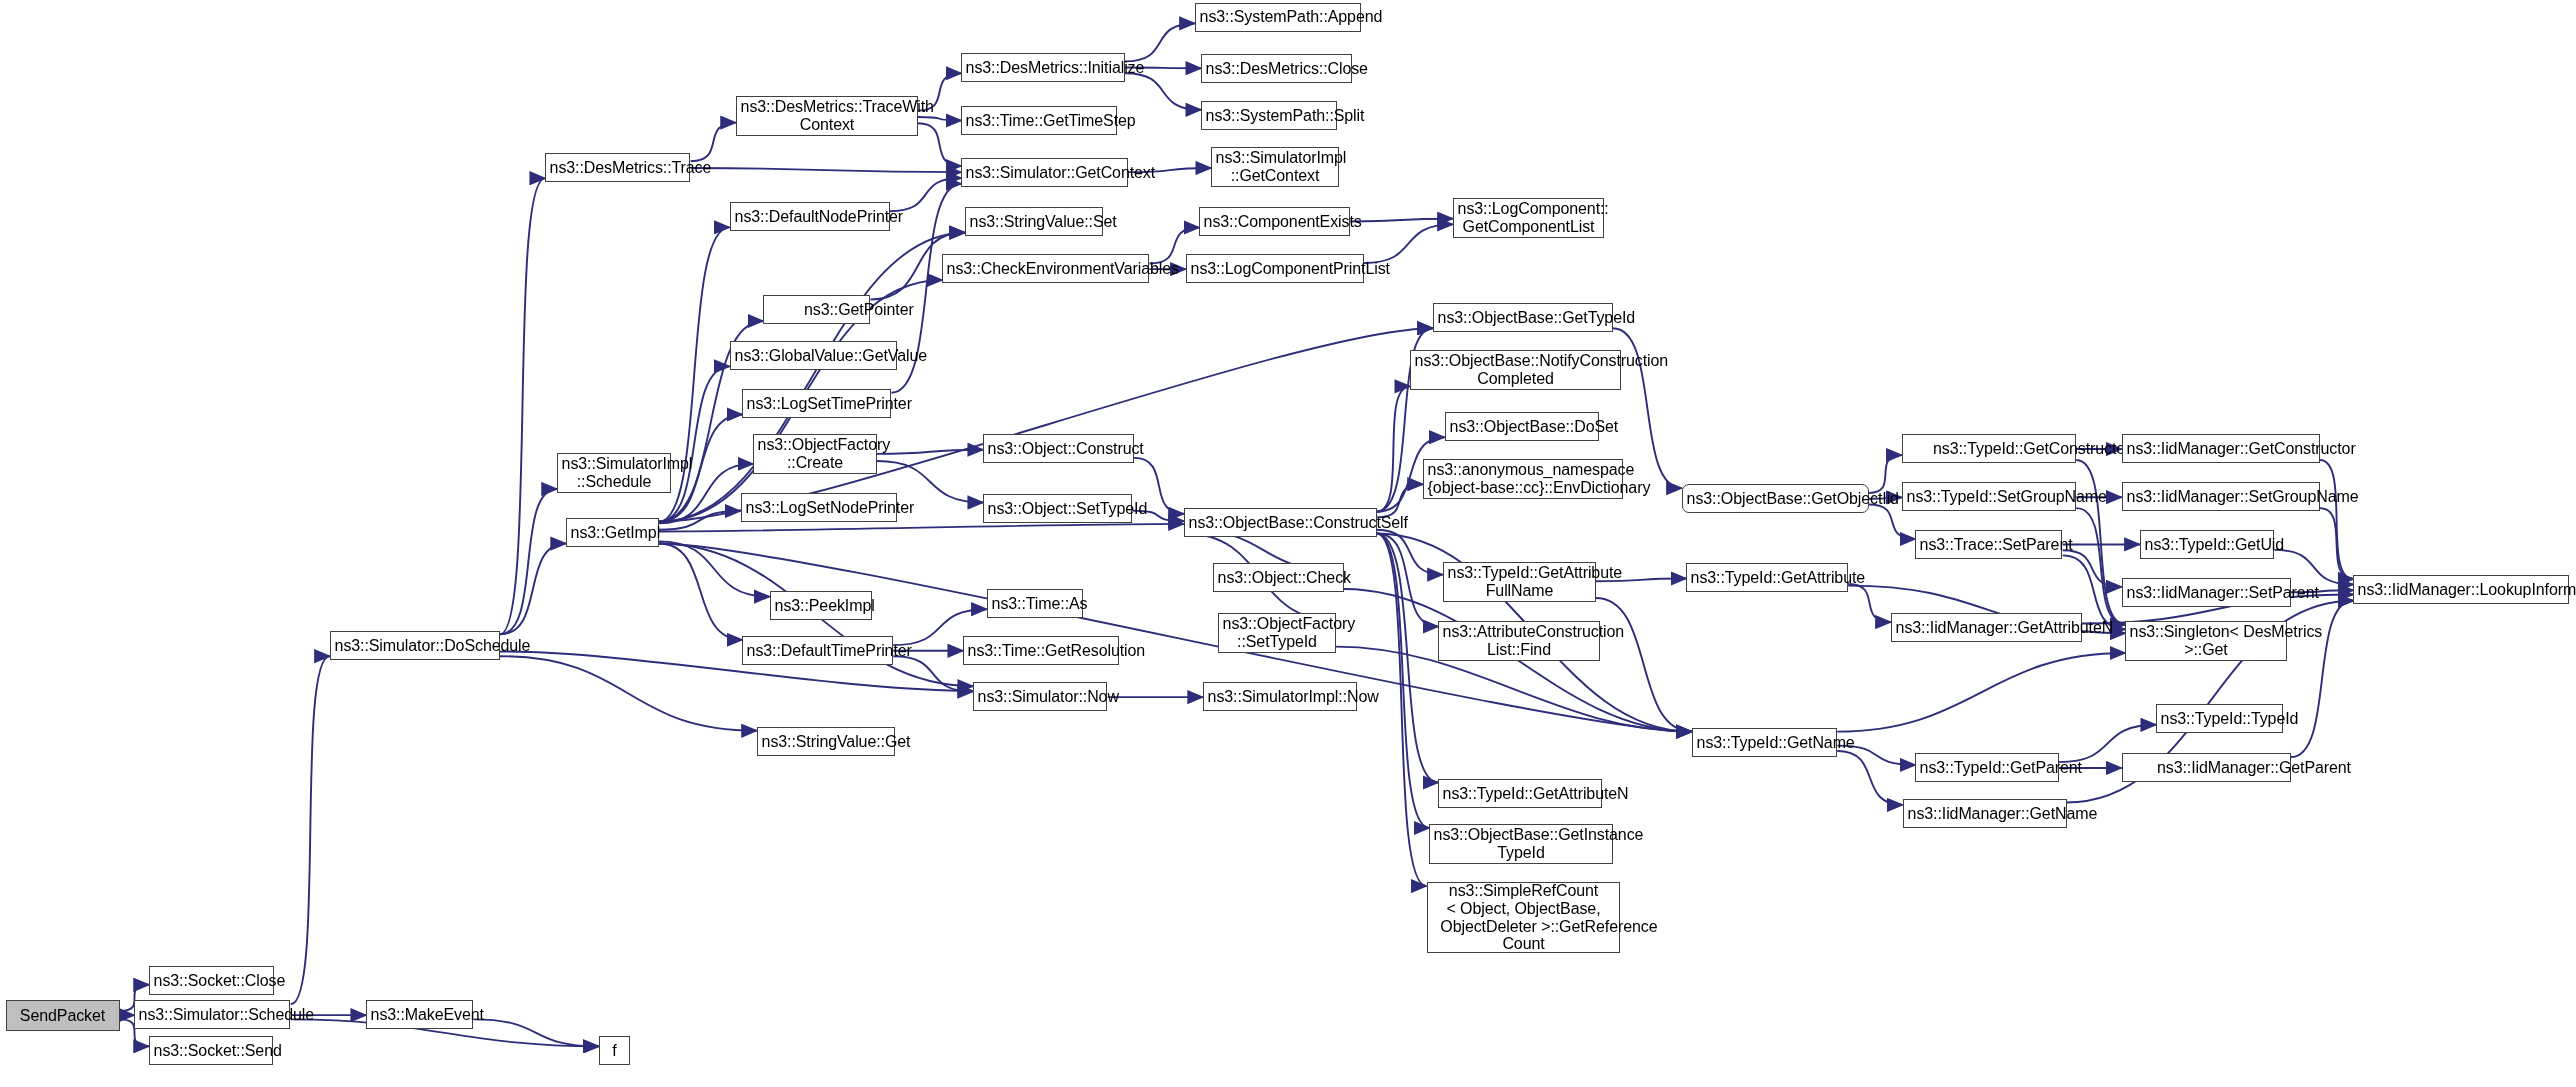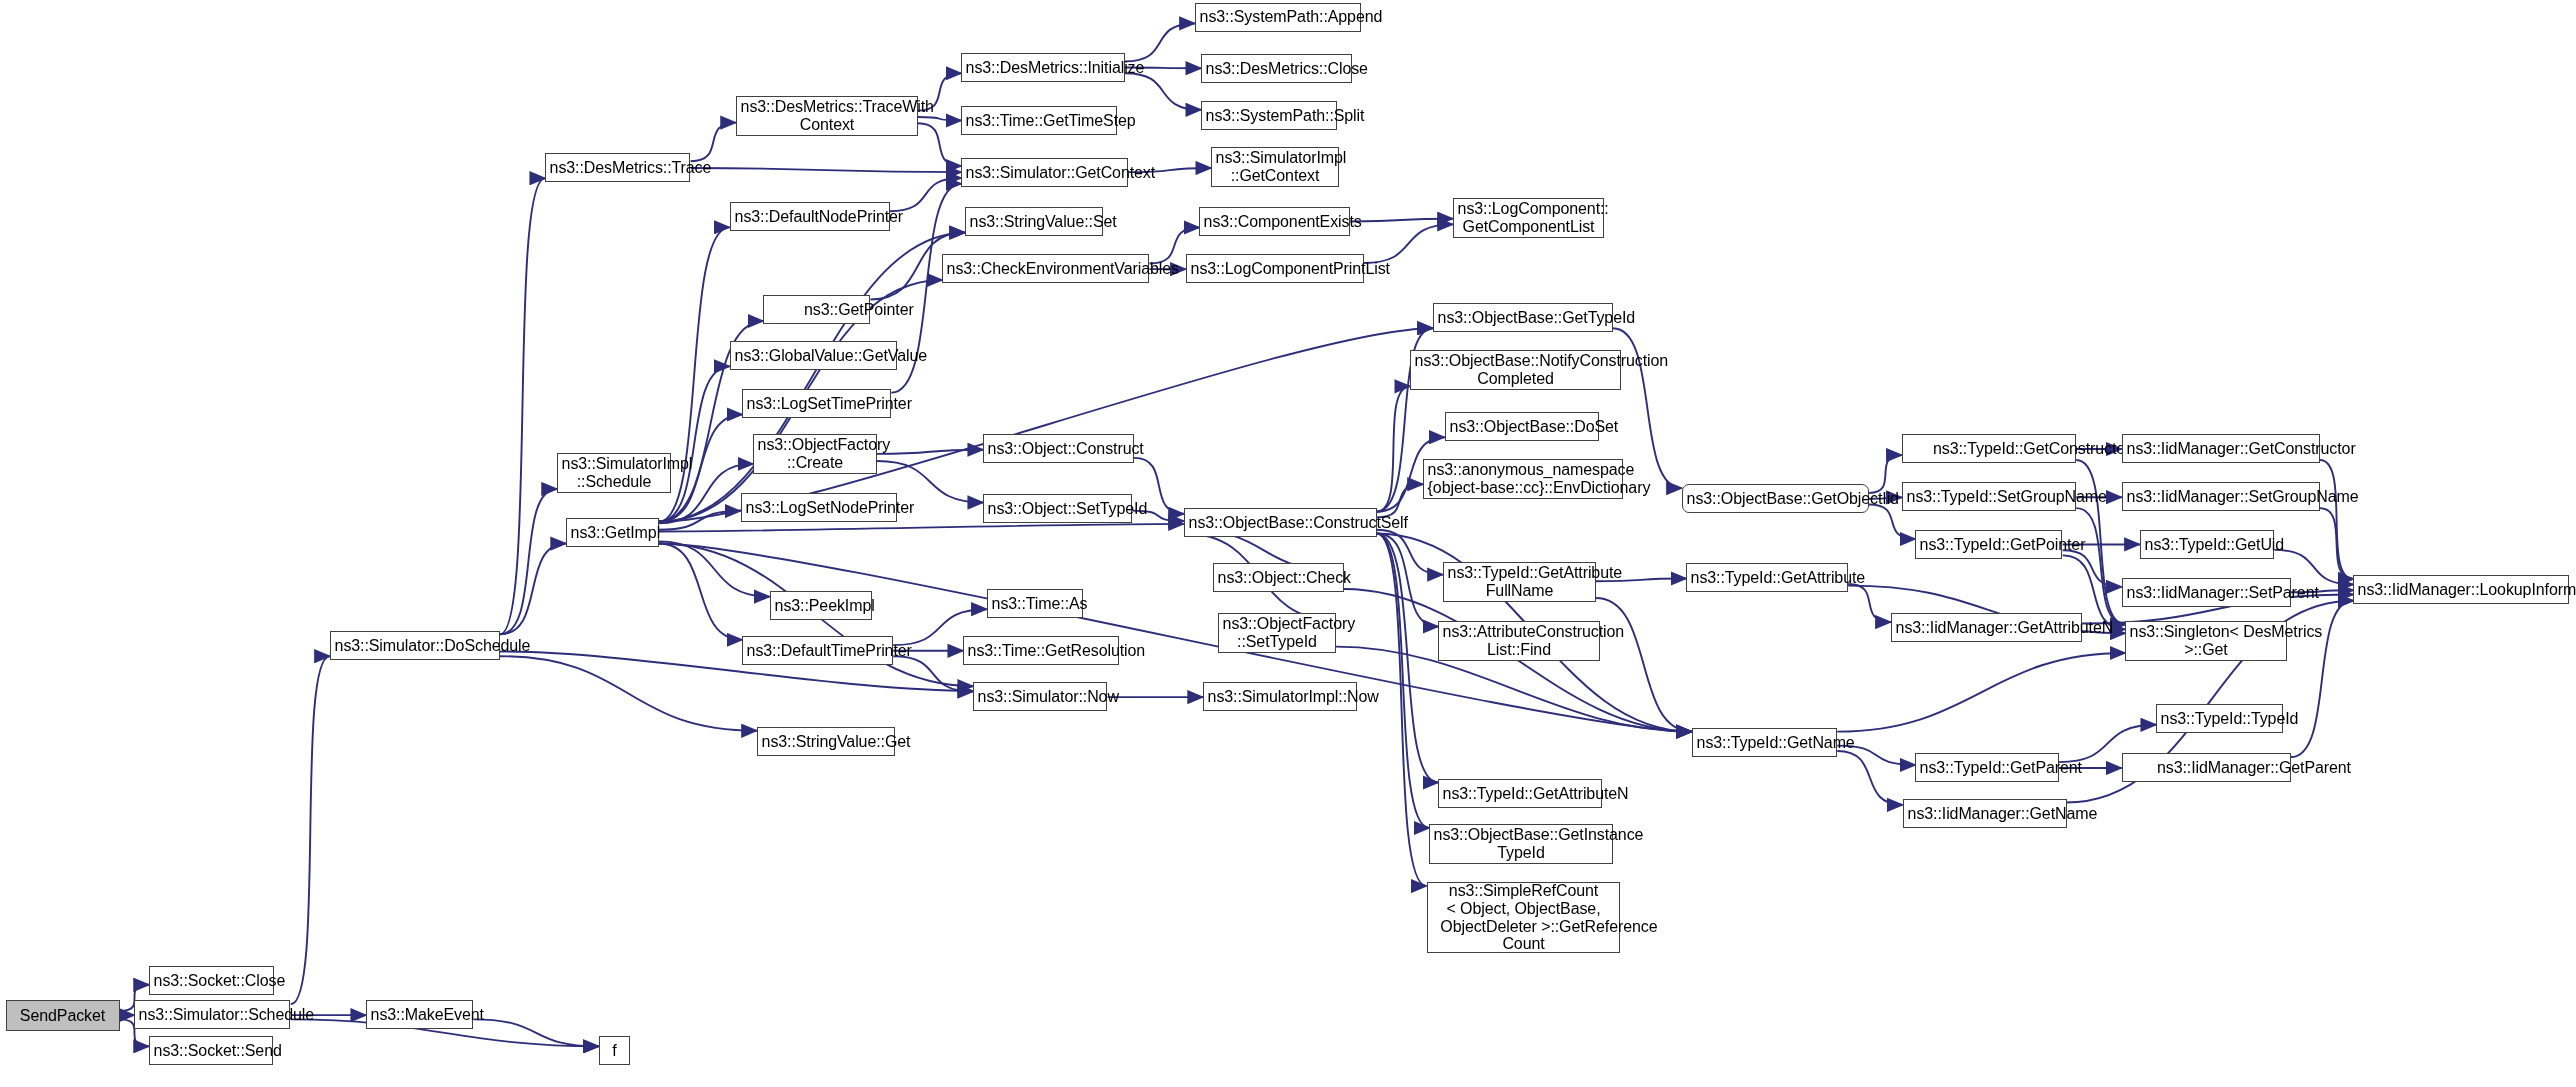--- a/index.html
+++ b/index.html
@@ -216,21 +216,21 @@
 TypeId</span></div>
     <div class="node" style="left: 1427px; top: 882px; width: 193px; height: 71px;"><span class="node-label">ns3::SimpleRefCount
 &lt; Object, ObjectBase,
   ObjectDeleter &gt;::GetReference
 Count</span></div>
     <div class="node" style="left: 1682px; top: 484px; width: 187px; height: 29px; border-radius: 7px;"><span class="node-label">ns3::ObjectBase::GetObjectIid</span></div>
     <div class="node" style="left: 1686px; top: 563px; width: 162px; height: 29px;"><span class="node-label">ns3::TypeId::GetAttribute</span></div>
     <div class="node" style="left: 1692px; top: 728px; width: 145px; height: 29px;"><span class="node-label">ns3::TypeId::GetName</span></div>
     <div class="node" style="left: 1902px; top: 434px; width: 174px; height: 29px; padding-left: 30px;"><span class="node-label">ns3::TypeId::GetConstructor</span></div>
     <div class="node" style="left: 1902px; top: 482px; width: 174px; height: 29px;"><span class="node-label">ns3::TypeId::SetGroupName</span></div>
-    <div class="node" style="left: 1915px; top: 530px; width: 147px; height: 29px;"><span class="node-label">ns3::TypeId::GetPointer</span></div>
+    <div class="node" style="left: 1915px; top: 530px; width: 147px; height: 29px;"><span class="node-label">ns3::Trace::SetParent</span></div>
     <div class="node" style="left: 1891px; top: 613px; width: 191px; height: 29px;"><span class="node-label">ns3::IidManager::GetAttributeN</span></div>
     <div class="node" style="left: 2122px; top: 434px; width: 198px; height: 29px;"><span class="node-label">ns3::IidManager::GetConstructor</span></div>
     <div class="node" style="left: 2122px; top: 482px; width: 198px; height: 29px;"><span class="node-label">ns3::IidManager::SetGroupName</span></div>
     <div class="node" style="left: 2140px; top: 530px; width: 134px; height: 29px;"><span class="node-label">ns3::TypeId::GetUid</span></div>
     <div class="node" style="left: 2122px; top: 578px; width: 169px; height: 29px;"><span class="node-label">ns3::IidManager::SetParent</span></div>
     <div class="node" style="left: 2125px; top: 621px; width: 162px; height: 40px;"><span class="node-label">ns3::Singleton&lt; DesMetrics
 &gt;::Get</span></div>
     <div class="node" style="left: 2156px; top: 704px; width: 127px; height: 29px;"><span class="node-label">ns3::TypeId::TypeId</span></div>
     <div class="node" style="left: 1915px; top: 753px; width: 144px; height: 29px;"><span class="node-label">ns3::TypeId::GetParent</span></div>
     <div class="node" style="left: 2122px; top: 753px; width: 169px; height: 29px; padding-left: 34px;"><span class="node-label">ns3::IidManager::GetParent</span></div>

